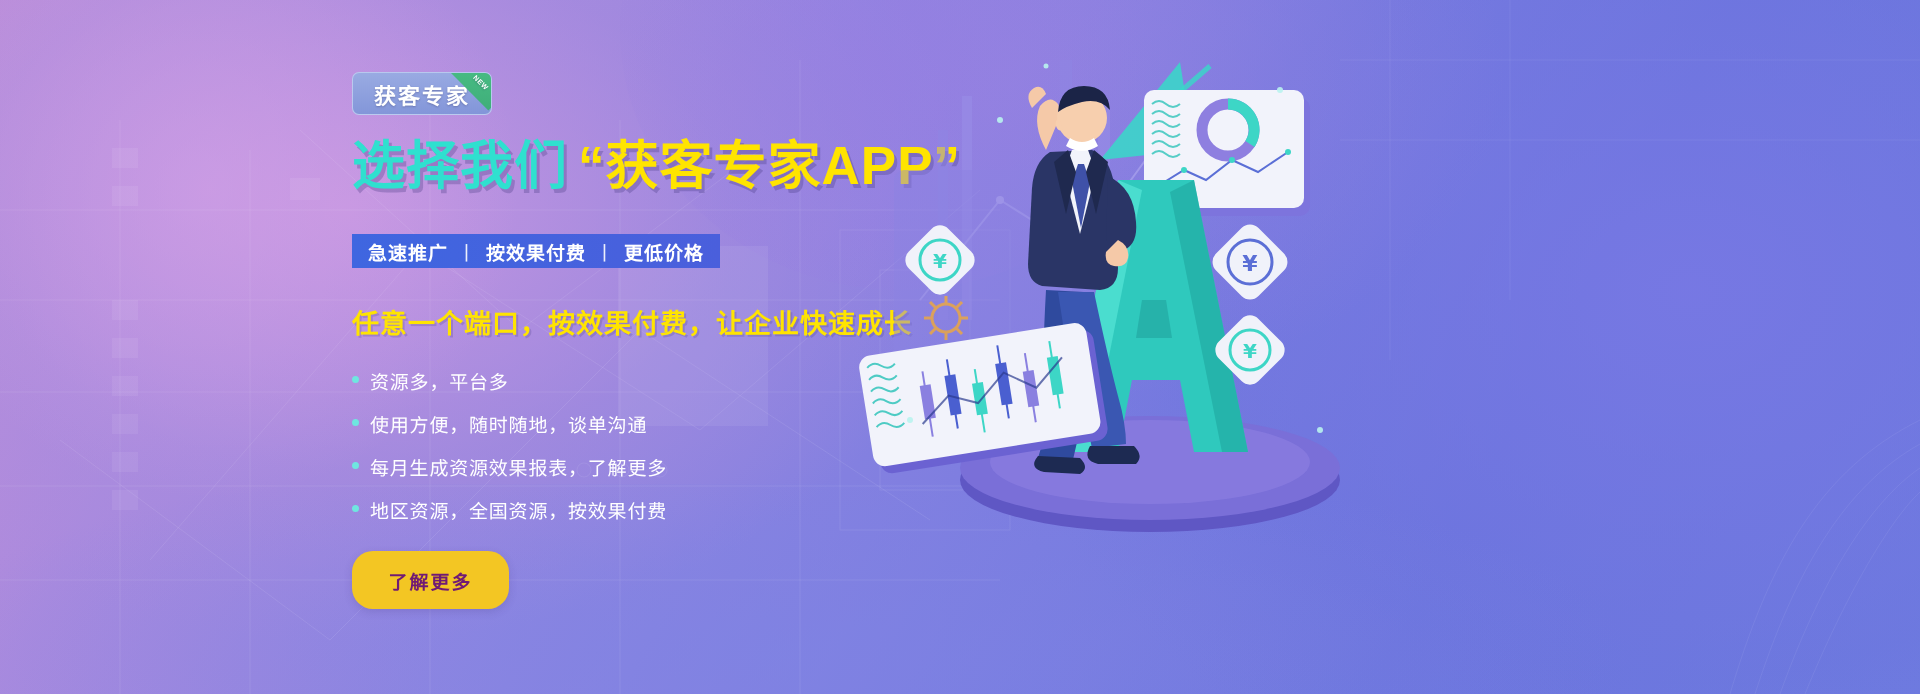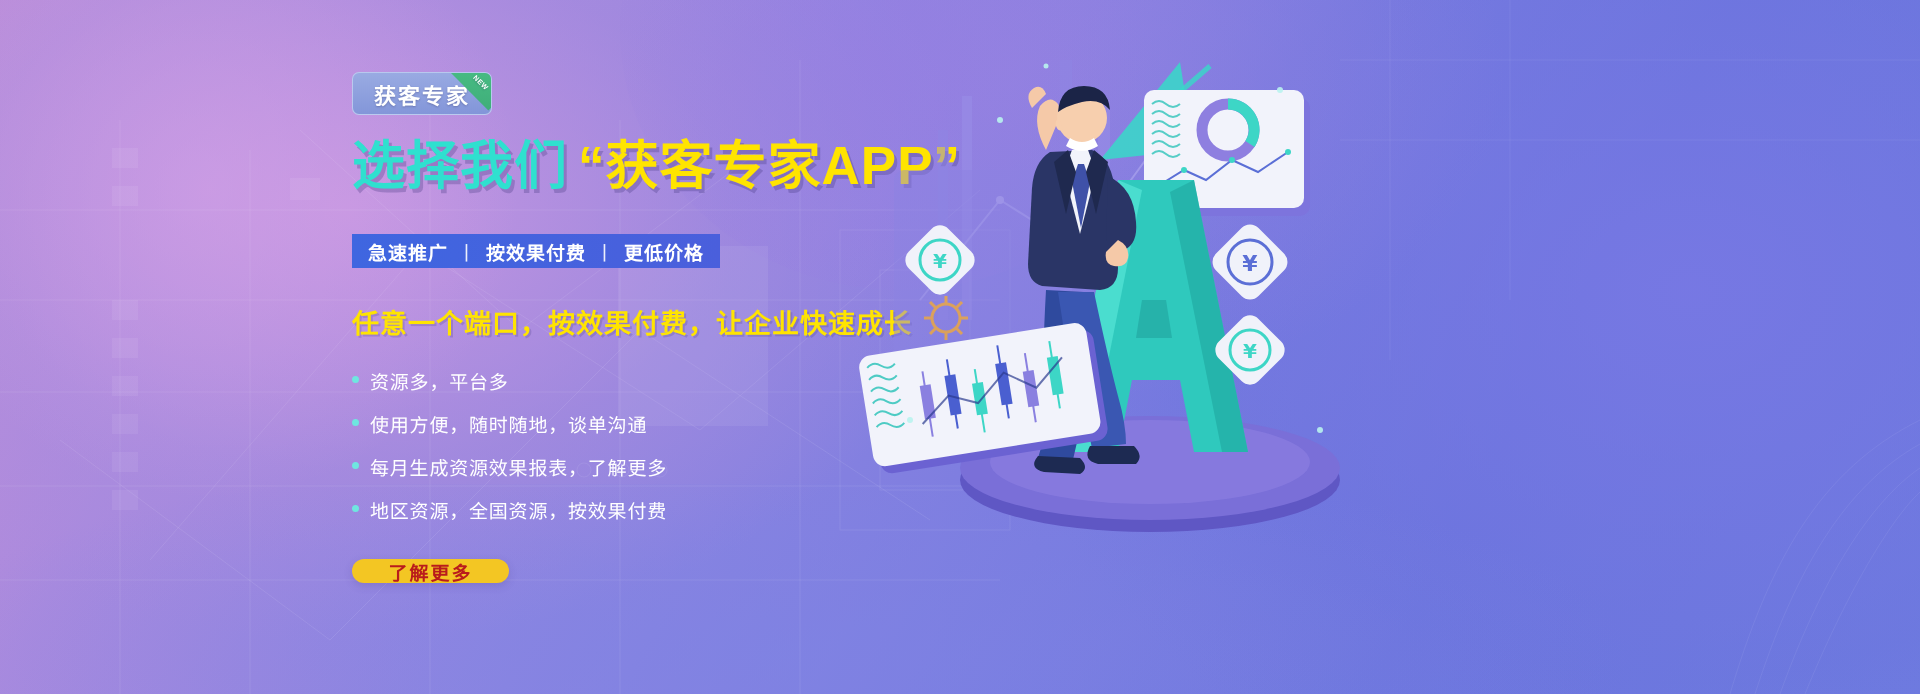--- a/index.html
+++ b/index.html
@@ -97,23 +97,23 @@
     color:#ffffff; font-size:19px; letter-spacing:.8px; white-space:nowrap;
   }
   .bullets li::before {
     content:""; position:absolute; left:0; top:9px;
     width:7px; height:7px; border-radius:50%; background:#6fe6e0;
   }
 
   
   .cta {
     display:inline-flex; align-items:center; justify-content:center;
-    margin-top:20px; width:157px; height:24px; border:0; cursor:pointer;
+    margin-top:12px; width:157px; height:58px; border:0; cursor:pointer;
     background:#f3c623; border-radius:21px;
-    color:#b91c1c; font-size:19px; font-weight:700; letter-spacing:2px;
+    color:#701a75; font-size:19px; font-weight:700; letter-spacing:2px;
     font-family:inherit; box-shadow:0 3px 8px rgba(60,50,120,.18);
   }
 
   
   .illustration { position:absolute; left:850px; top:0; width:620px; height:694px; }
 </style>
 </head>
 <body>
 
 <div class="banner">

